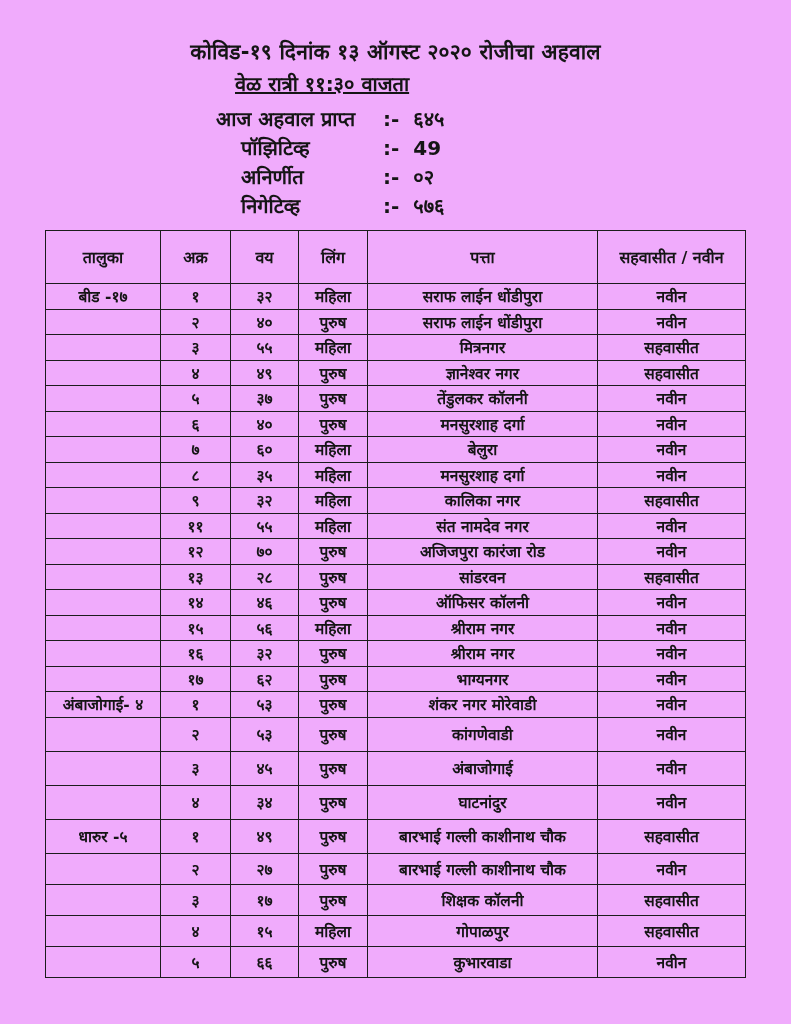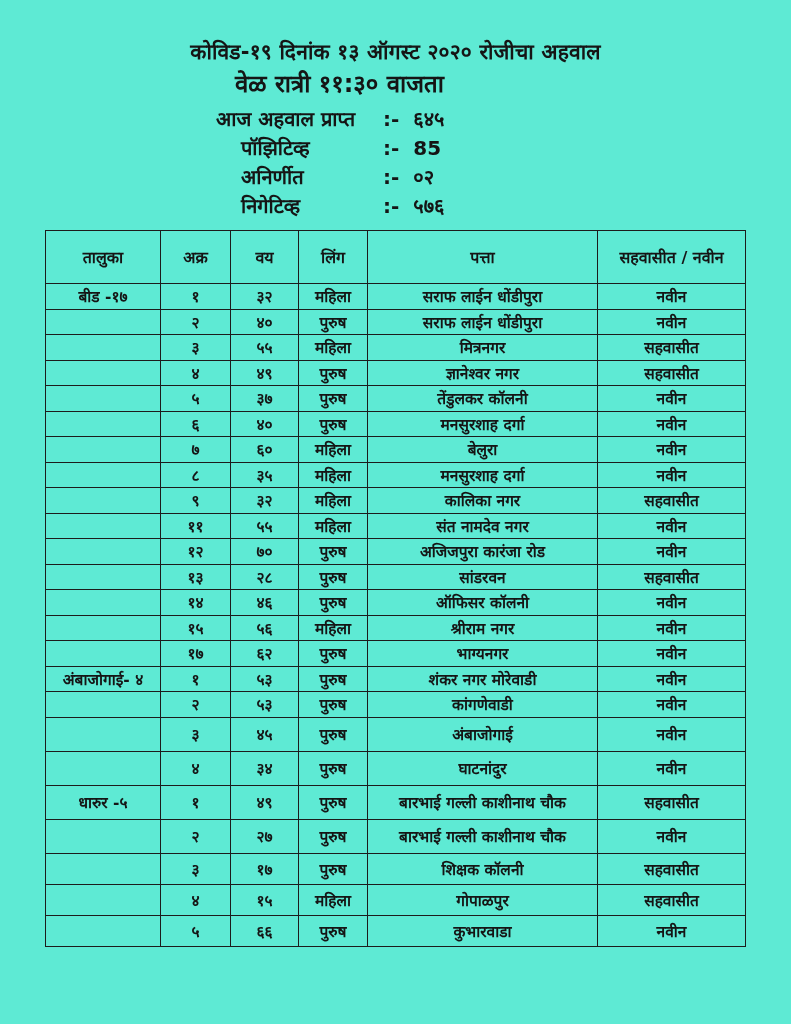--- a/index.html
+++ b/index.html
@@ -1,40 +1,41 @@
 <!DOCTYPE html>
 <html><head>
 <meta charset="utf-8">
 <style>
   * { margin: 0; padding: 0; box-sizing: border-box; }
   html, body { background: #e8e8e8; }
   .page {
     width: 791px;
     height: 1024px;
     margin: 0 auto;
-    background: #5eead4;
+    background: #f0abfc;
     color: #151515;
     font-family: "DejaVu Sans", "Liberation Sans", sans-serif;
     font-weight: 700;
     position: relative;
     overflow: hidden;
   }
   
   .doc-header { padding-top: 38px; }
   .doc-title {
     text-align: center;
     font-size: 21px;
     line-height: 28px;
     letter-spacing: 0.2px;
   }
   .doc-subtitle {
     margin-left: 235px;
     margin-top: 5px;
-    font-size: 24px;
+    font-size: 20px;
     line-height: 26px;
+    text-decoration: underline;
   }
   
   .stats { margin-top: 8px; }
   .stat-row {
     position: relative;
     height: 29px;
     font-size: 20px;
     line-height: 29px;
   }
   .stat-label { position: absolute; left: 241px; white-space: nowrap; }
@@ -80,21 +81,21 @@
     <div class="doc-subtitle">वेळ रात्री  ११:३० वाजता</div>
   </div>
 
   <div class="stats">
       <div class="stat-row">
         <span class="stat-label">आज अहवाल प्राप्त</span>
         <span class="stat-value"><span class="stat-sep">:-</span><span class="stat-num">६४५</span></span>
       </div>
       <div class="stat-row">
         <span class="stat-label">पॉझिटिव्ह</span>
-        <span class="stat-value"><span class="stat-sep">:-</span><span class="stat-num">85</span></span>
+        <span class="stat-value"><span class="stat-sep">:-</span><span class="stat-num">49</span></span>
       </div>
       <div class="stat-row">
         <span class="stat-label">अनिर्णीत</span>
         <span class="stat-value"><span class="stat-sep">:-</span><span class="stat-num">०२</span></span>
       </div>
       <div class="stat-row">
         <span class="stat-label">निगेटिव्ह</span>
         <span class="stat-value"><span class="stat-sep">:-</span><span class="stat-num">५७६</span></span>
       </div>
     </div>
@@ -226,20 +227,28 @@
         <tr>
           <td></td>
           <td>१५</td>
           <td>५६</td>
           <td>महिला</td>
           <td>श्रीराम नगर</td>
           <td>नवीन</td>
         </tr>
         <tr>
           <td></td>
+          <td>१६</td>
+          <td>३२</td>
+          <td>पुरुष</td>
+          <td>श्रीराम नगर</td>
+          <td>नवीन</td>
+        </tr>
+        <tr>
+          <td></td>
           <td>१७</td>
           <td>६२</td>
           <td>पुरुष</td>
           <td>भाग्यनगर</td>
           <td>नवीन</td>
         </tr>
         <tr>
           <td>अंबाजोगाई- ४</td>
           <td>१</td>
           <td>५३</td>

